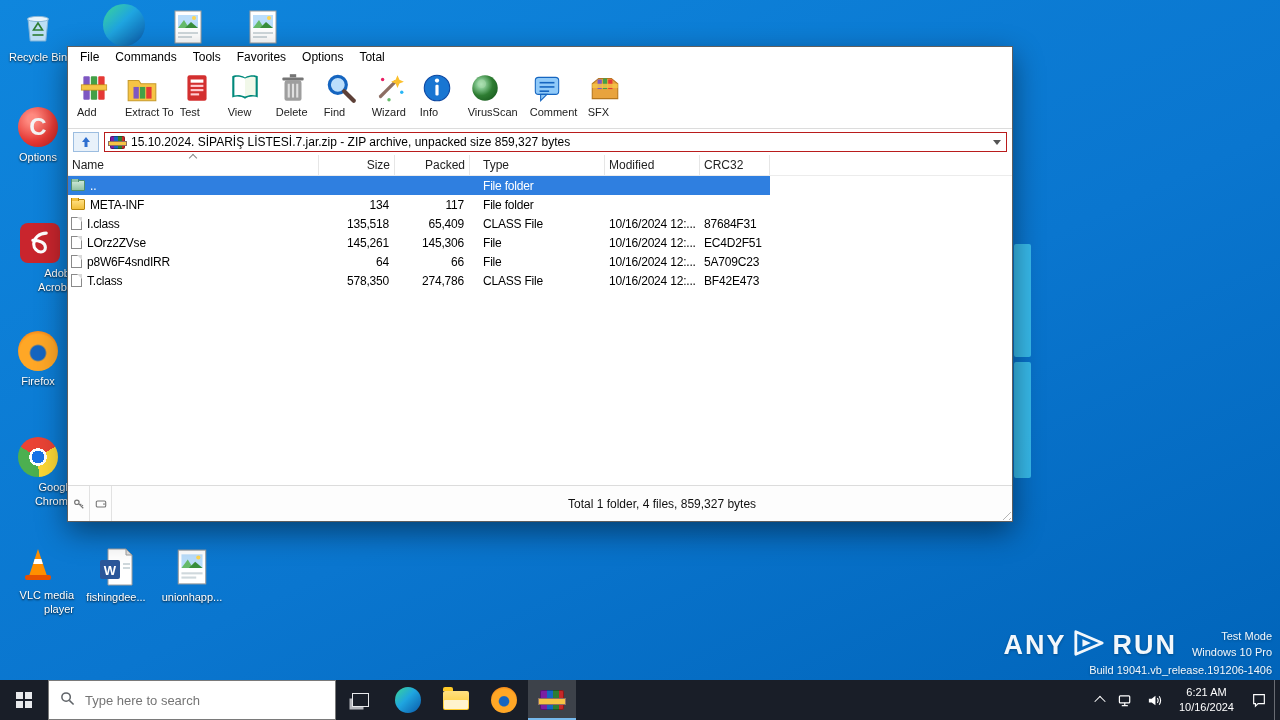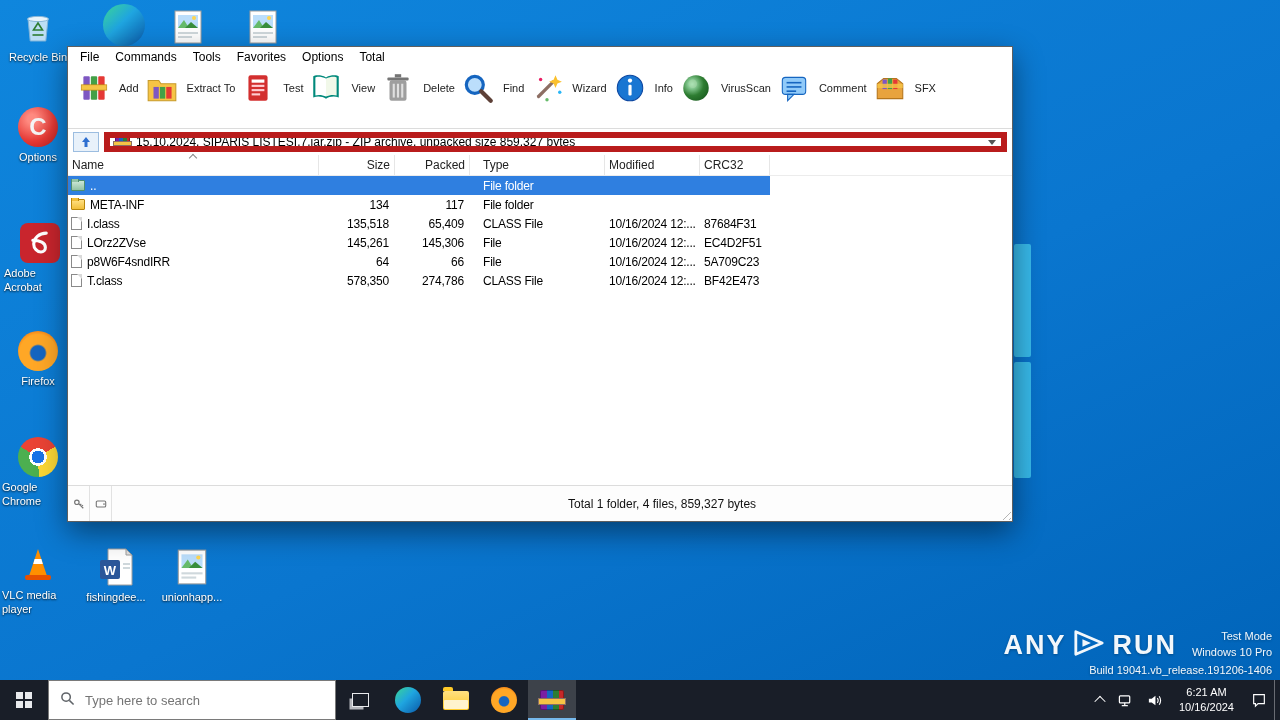--- a/index.html
+++ b/index.html
@@ -6,21 +6,21 @@
   html,body { width:1280px; height:720px; overflow:hidden; font-family:"Liberation Sans", sans-serif; }
   .desktop { position:absolute; inset:0; background: linear-gradient(155deg,#0f86dd 0%, #0a76cf 55%, #0063b8 100%); }
 
   
   .beam { position:absolute; background:#3fc6ee; opacity:.85; border-radius:2px; }
   .beam.b1 { left:1014px; top:244px; width:17px; height:113px; }
   .beam.b2 { left:1014px; top:362px; width:17px; height:116px; }
 
   
   .dicon { position:absolute; width:72px; display:flex; flex-direction:column; align-items:center; gap:3px; cursor:default; }
-  .dicon .lbl { color:#fff; font-size:11px; text-align:left; line-height:1.25; text-shadow:0 1px 2px rgba(0,0,0,.85); max-width:72px; }
+  .dicon .lbl { color:#fff; font-size:11px; text-align:right; line-height:1.25; text-shadow:0 1px 2px rgba(0,0,0,.85); max-width:72px; }
   .glyph { width:42px; height:42px; display:flex; align-items:center; justify-content:center; }
 
   .g-circle { width:40px; height:40px; border-radius:50%; }
   .g-edge   { background: linear-gradient(135deg,#3bd694 0%, #1fa5e0 45%, #0a58a8 100%); }
   .g-ccleaner { background: radial-gradient(circle at 35% 30%, #ff8a80 0 12%, #e53935 58%, #b71c1c 100%); position:relative; }
   .g-ccleaner::after { content:"C"; position:absolute; inset:0; display:flex; align-items:center; justify-content:center; color:#f5f5f5; font-weight:bold; font-size:24px; }
   .g-firefox { background: radial-gradient(circle at 50% 55%, #1565c0 0 24%, #ffa726 30% 62%, #e65100 95%); }
   .g-chrome  { background:
       radial-gradient(circle at 50% 50%, #1a73e8 0 23%, #ffffff 23% 31%, rgba(0,0,0,0) 31%),
       conic-gradient(from -60deg, #ea4335 0 33%, #fdd835 33% 66%, #4caf50 66% 100%); }
@@ -46,27 +46,27 @@
   .ctl-max i { display:block; width:9px; height:9px; border:1px solid #000; }
   .ctl-close i { position:relative; display:block; width:13px; height:13px; }
   .ctl-close i::before, .ctl-close i::after { content:""; position:absolute; left:0; top:6px; width:13px; height:1.3px; background:#000; }
   .ctl-close i::before { transform:rotate(45deg); }
   .ctl-close i::after  { transform:rotate(-45deg); }
 
   .menubar { height:20px; display:flex; align-items:center; padding-left:4px; flex:none; }
   .menuitem { font-size:12px; color:#000; padding:1px 8px; }
 
   .toolbar { height:62px; display:flex; align-items:flex-start; padding:4px 4px 0 6px; border-bottom:1px solid #dcdcdc; flex:none; }
-  .tool { min-width:48px; padding:0 3px; display:flex; flex-direction:row; align-items:center; gap:8px; }
+  .tool { min-width:48px; padding:0 3px; display:flex; flex-direction:column; gap:1px; }
   .tool .ticon { width:34px; height:34px; }
   .tool .tlbl { font-size:11px; color:#222; white-space:nowrap; }
 
   .addressrow { height:26px; display:flex; align-items:center; gap:5px; padding:0 5px; flex:none; }
   .upbtn { width:26px; height:20px; border:1px solid #9cbde0; background:#e8f1fa; display:flex; align-items:center; justify-content:center; }
-  .combo { flex:1; height:20px; border:6px solid #b91c1c; background:#fff; display:flex; align-items:center; gap:6px; padding:0 5px; font-size:12px; color:#000; white-space:nowrap; overflow:hidden; }
+  .combo { flex:1; height:20px; border:1px solid #b91c1c; background:#fff; display:flex; align-items:center; gap:6px; padding:0 5px; font-size:12px; color:#000; white-space:nowrap; overflow:hidden; }
   .combo .chev { margin-left:auto; width:0; height:0; border-left:4px solid transparent; border-right:4px solid transparent; border-top:5px solid #555; flex:none; }
 
   .hrow { height:21px; display:flex; align-items:stretch; font-size:12px; color:#222; border-bottom:1px solid #ececec; flex:none; }
   .hcell { display:flex; align-items:center; padding:0 4px; border-right:1px solid #e6e6e6; position:relative; }
   .c-name { width:251px; } .c-size { width:76px; } .c-packed { width:75px; }
   .c-type { width:135px; } .c-mod { width:95px; } .c-crc { width:70px; } .c-fill { flex:1; border-right:none; }
   .h-right { justify-content:flex-end; }
   .h-type { padding-left:13px; }
   .sort-caret { position:absolute; left:50%; top:0px; width:6px; height:6px; border-left:1px solid #888; border-top:1px solid #888; transform:translateX(-50%) rotate(45deg); }
 

